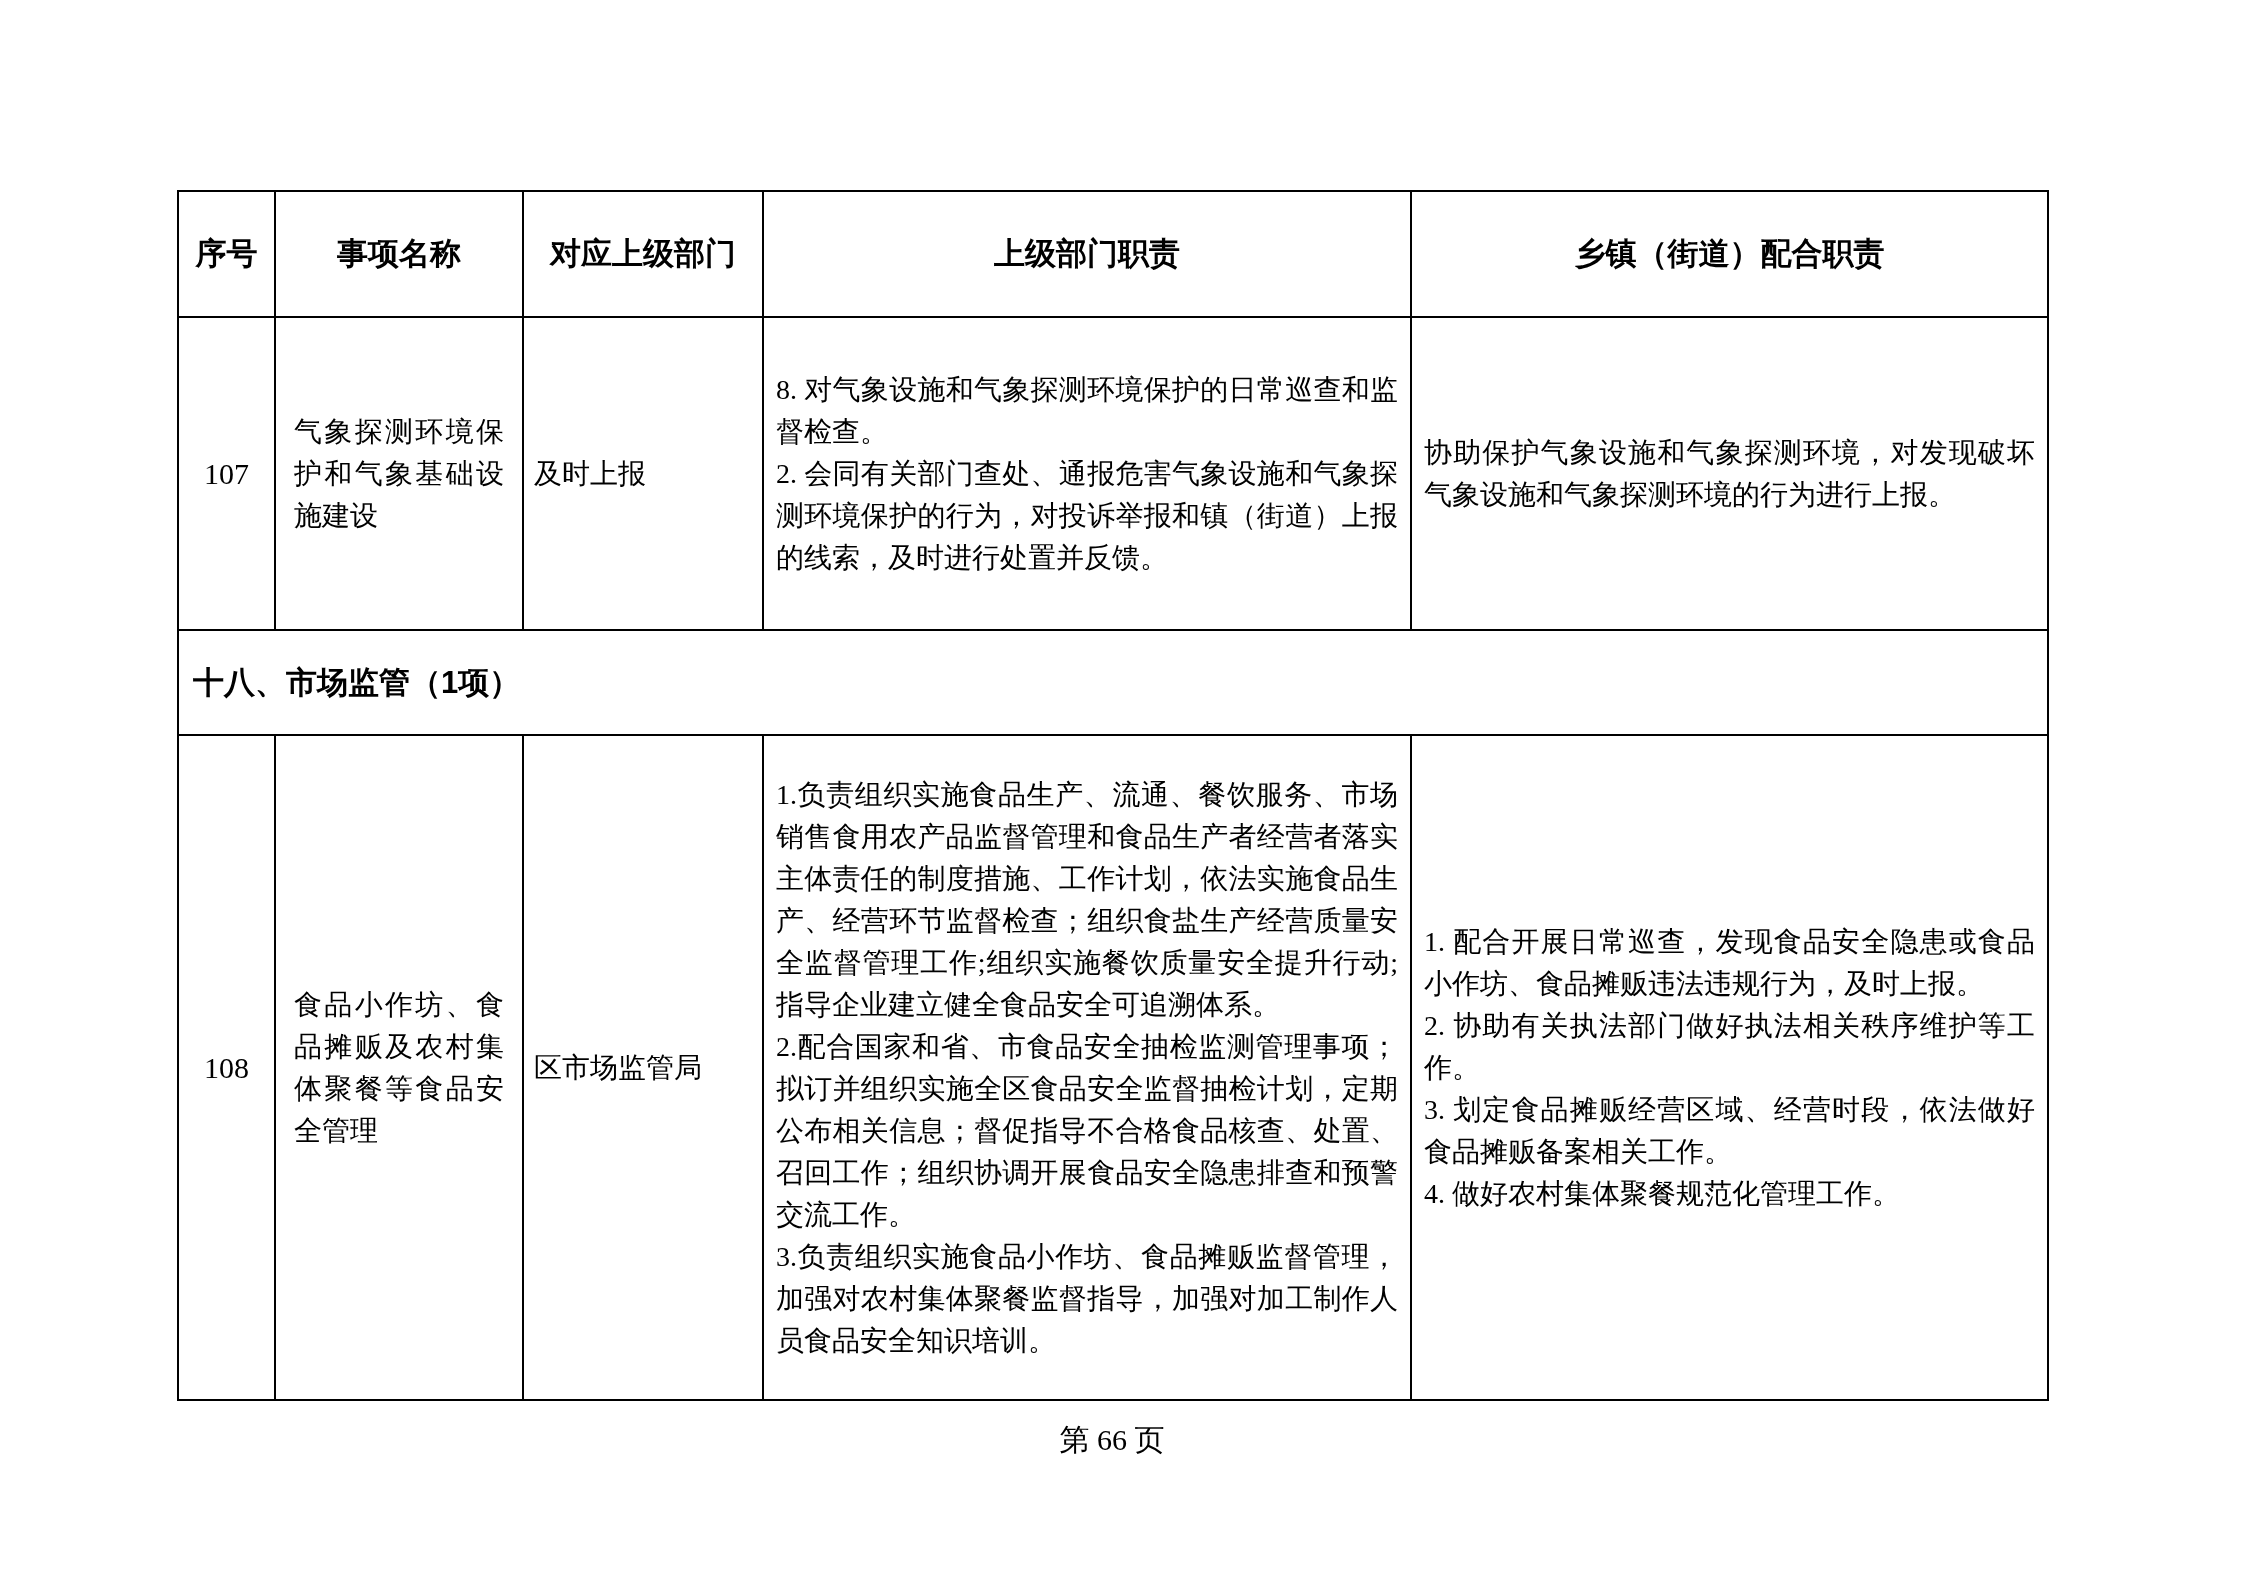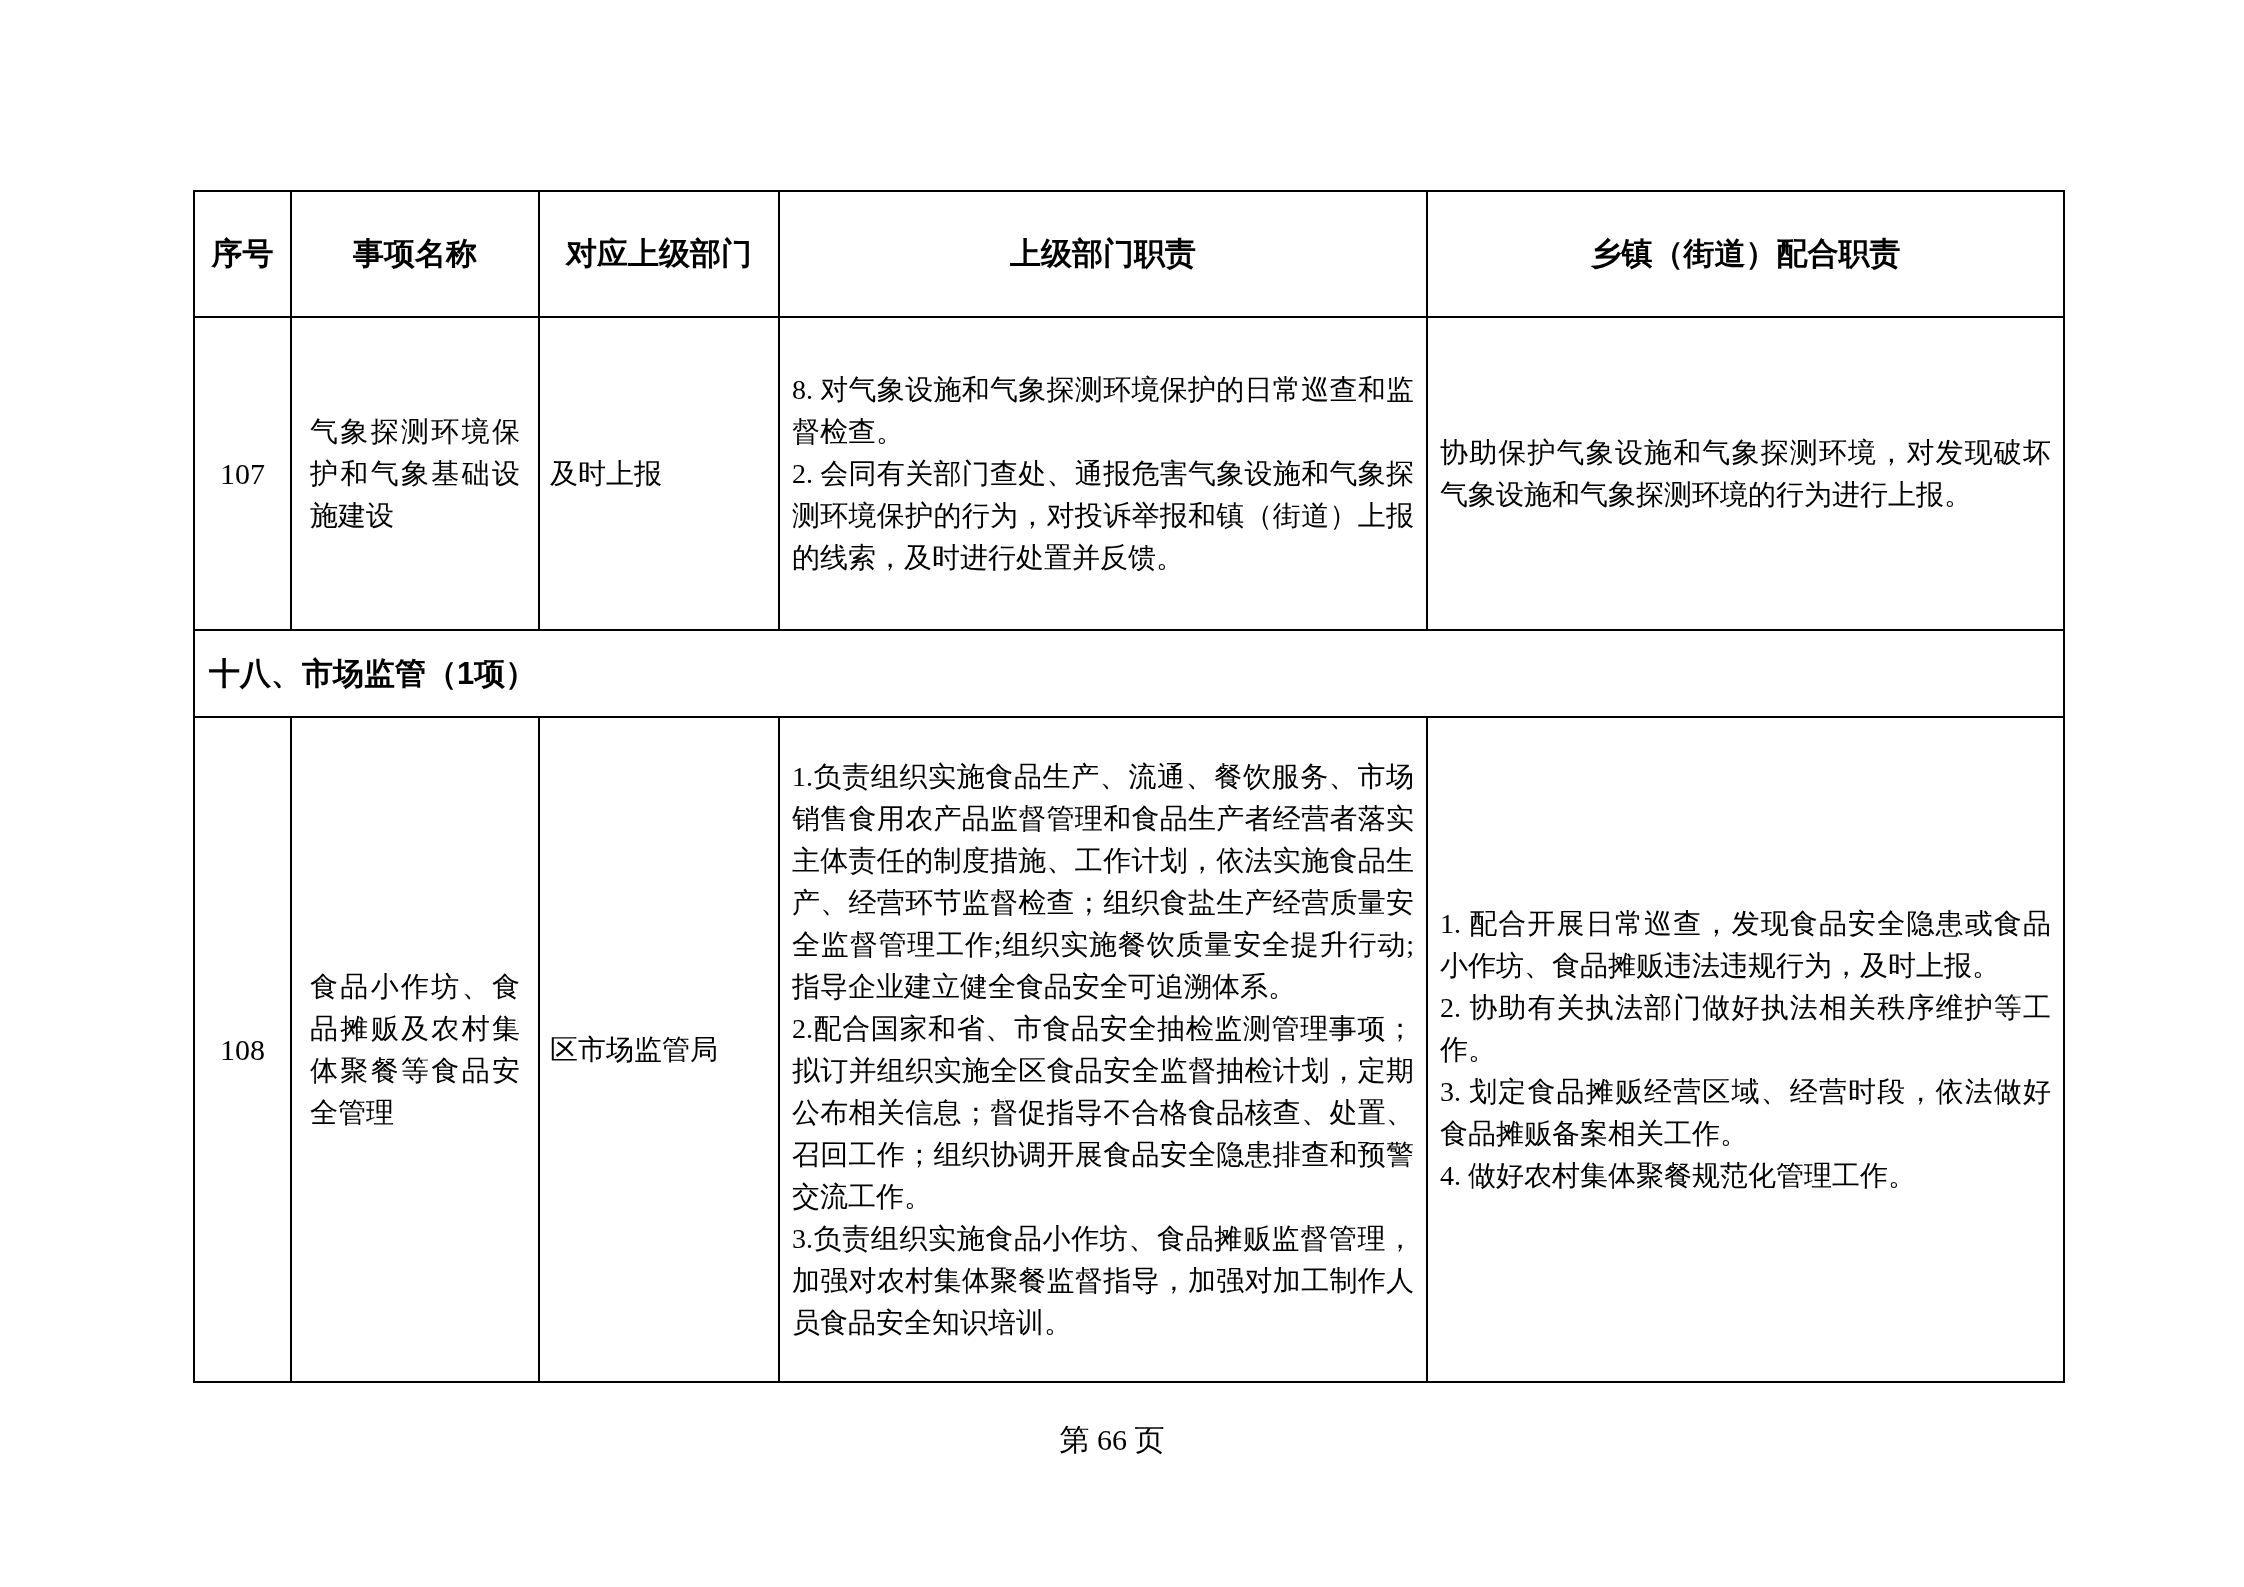--- a/index.html
+++ b/index.html
@@ -9,21 +9,21 @@
   body {
     width: 2244px;
     height: 1587px;
     background: #ffffff;
     position: relative;
     font-family: "Liberation Serif", "DejaVu Serif", serif;
     color: #000;
   }
   table.matrix {
     position: absolute;
-    left: 193px;
+    left: 177px;
     top: 190px;
     width: 1870px;
     border-collapse: collapse;
     table-layout: fixed;
     padding-left: 8px;
   }
   .matrix th, .matrix td {
     border: 2px solid #000;
     vertical-align: middle;
     overflow: hidden;
@@ -32,21 +32,21 @@
     height: 126px;
   }
   tr.header-row th {
     font-family: "Liberation Sans", "DejaVu Sans", sans-serif;
     font-weight: 700;
     font-size: 31px;
     text-align: center;
     padding: 0 4px;
   }
   tr.item-row-1 { height: 313px; }
-  tr.section-row { height: 87px; margin-left: 43px; }
+  tr.section-row { height: 105px; margin-left: 43px; }
   tr.item-row-2 { height: 665px; }
 
   td.cell-num {
     text-align: center;
     font-size: 30px;
     font-family: Liberation Serif, serif;
   }
   td.cell-name {
     font-size: 28px;
     line-height: 42px;

